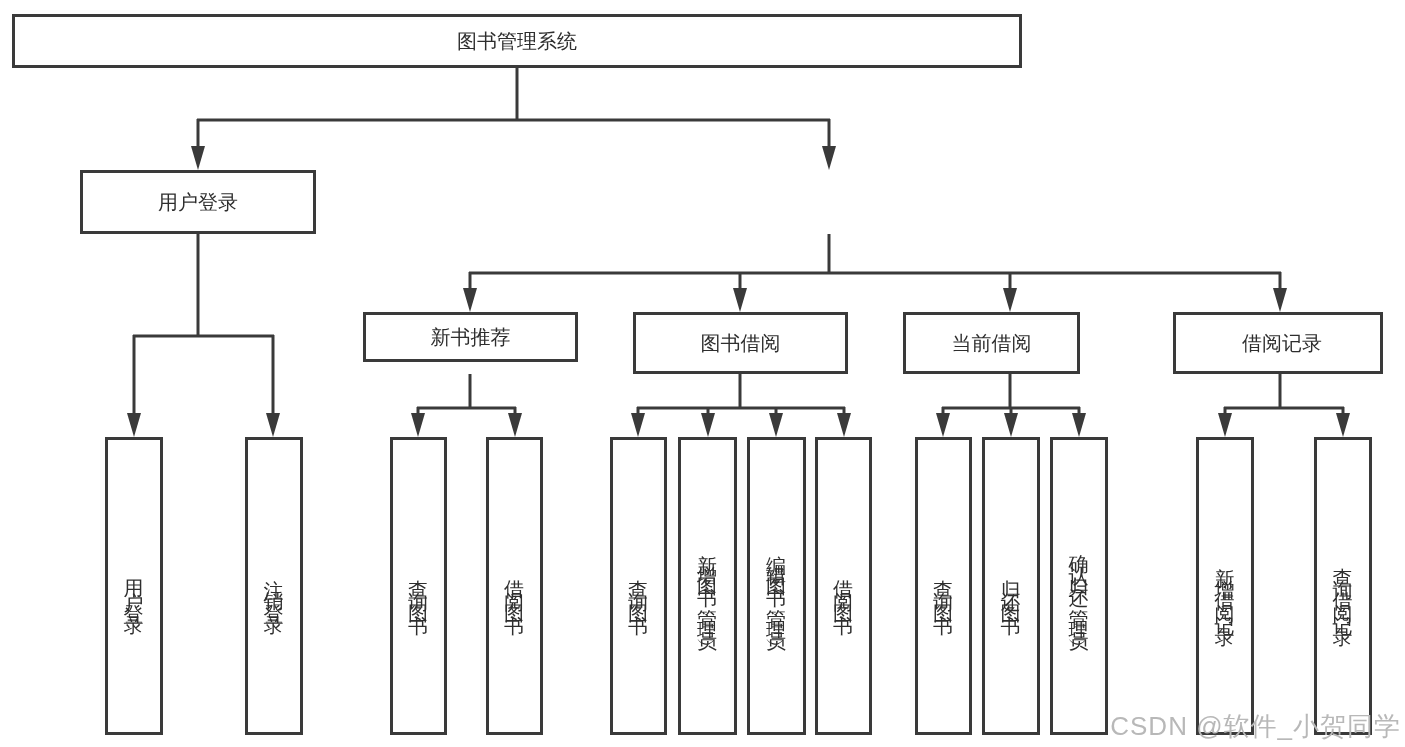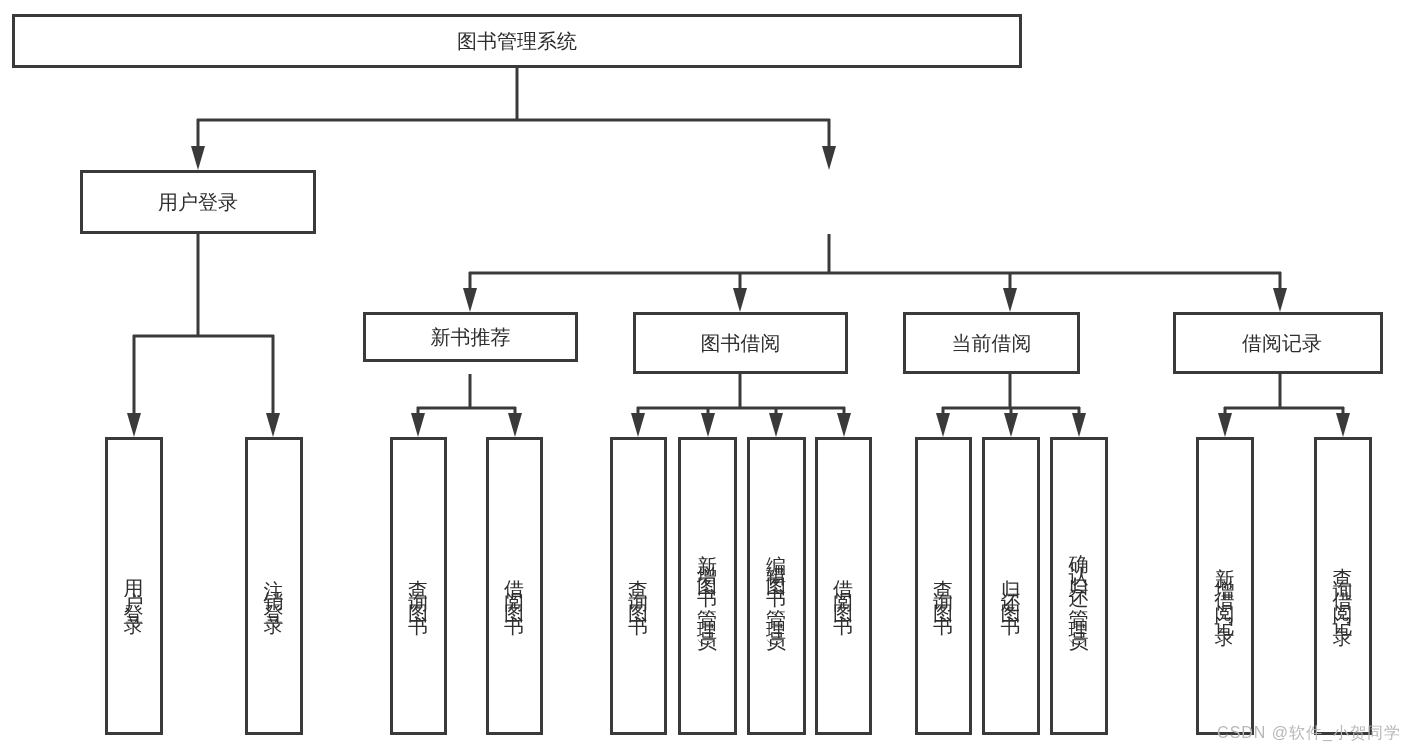--- a/index.html
+++ b/index.html
@@ -43,21 +43,21 @@
     letter-spacing: 12px;
     white-space: normal;
     line-height: 1;
     padding-top: 4px;
   }
   .watermark {
     position: absolute;
     right: 4px;
     bottom: 3px;
     color: #b8b8b8;
-    font-size: 16px;
+    font-size: 26px;
     letter-spacing: 1px;
     white-space: nowrap;
   }
 </style>
 </head>
 <body>
 
 <div class="canvas">
 
   <svg class="connectors" viewBox="0 0 1405 747" xmlns="http://www.w3.org/2000/svg" fill="none" stroke="#3a3a3a" stroke-width="3">

